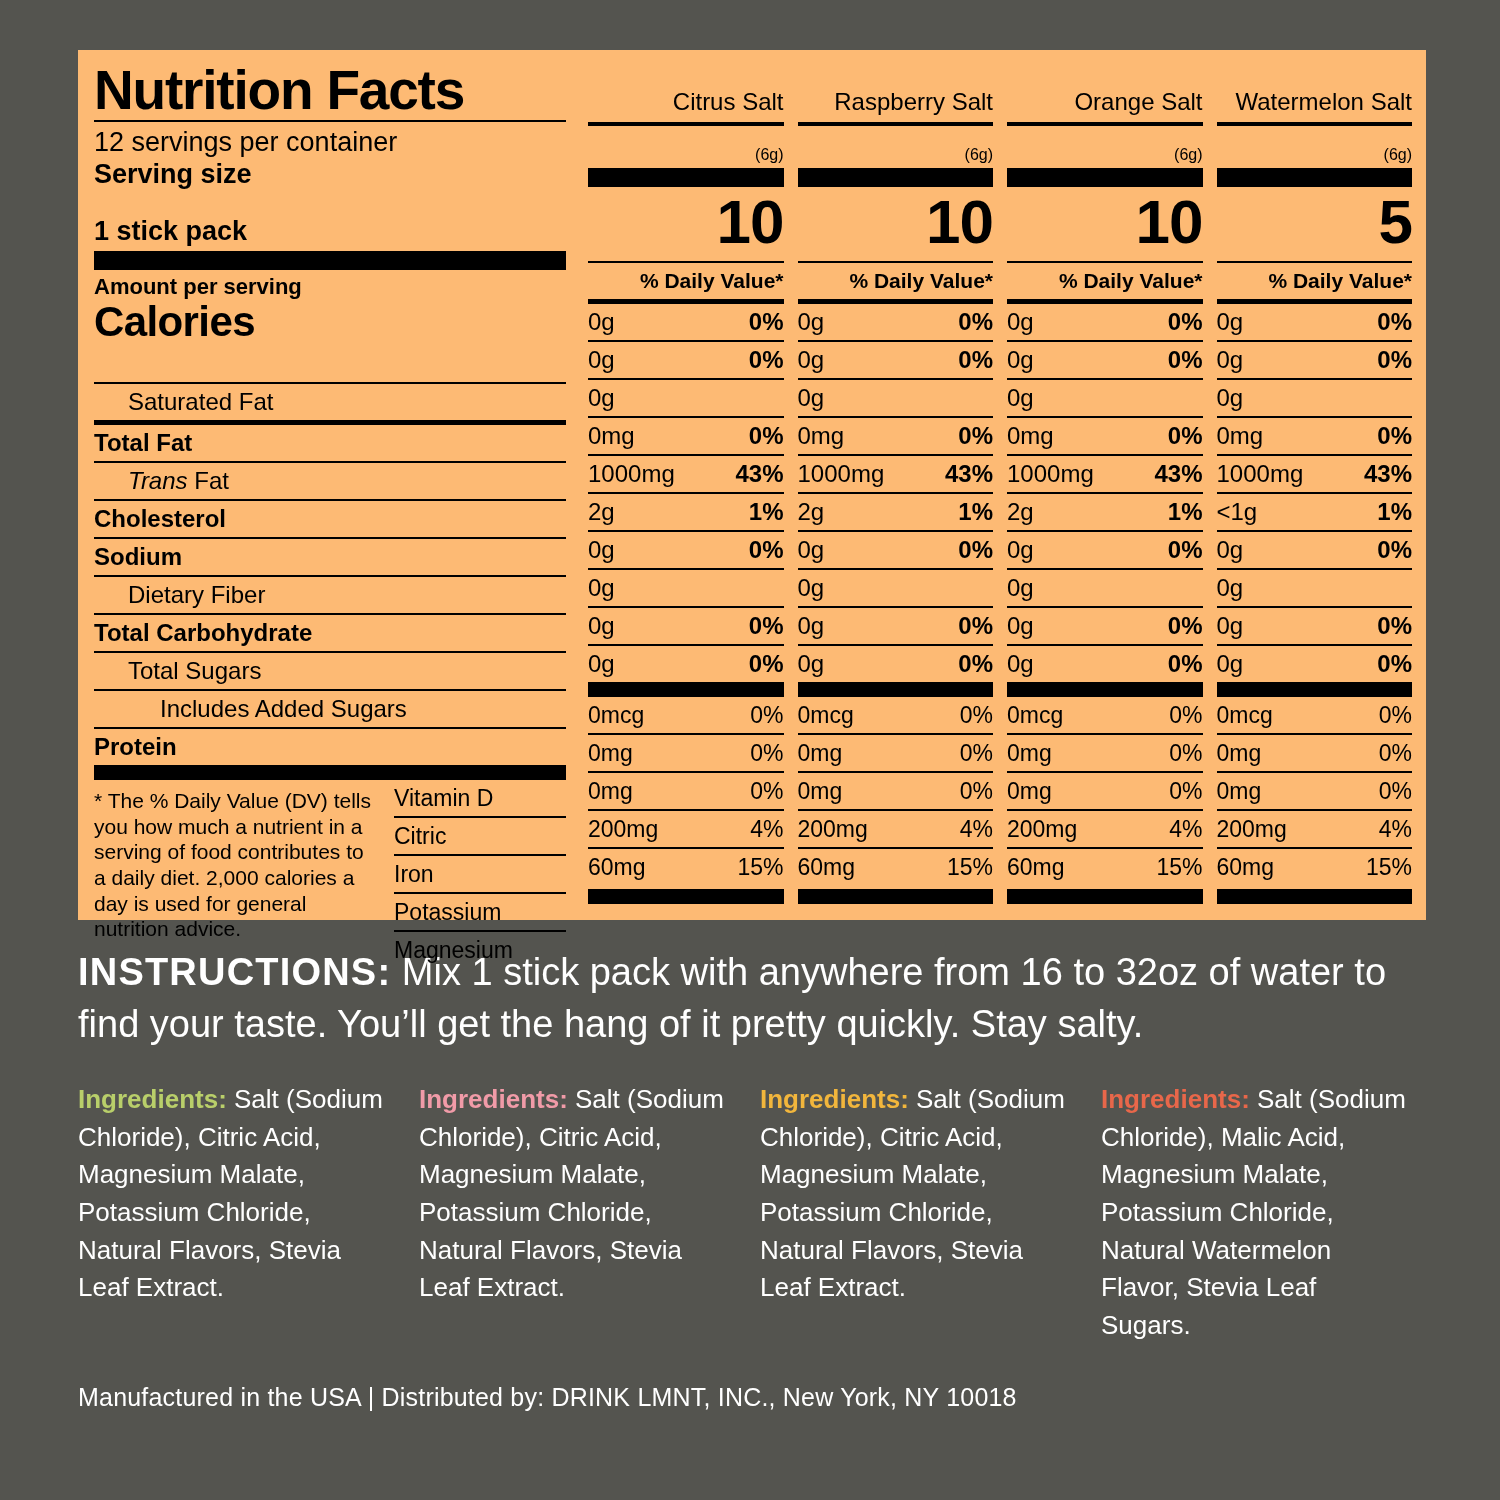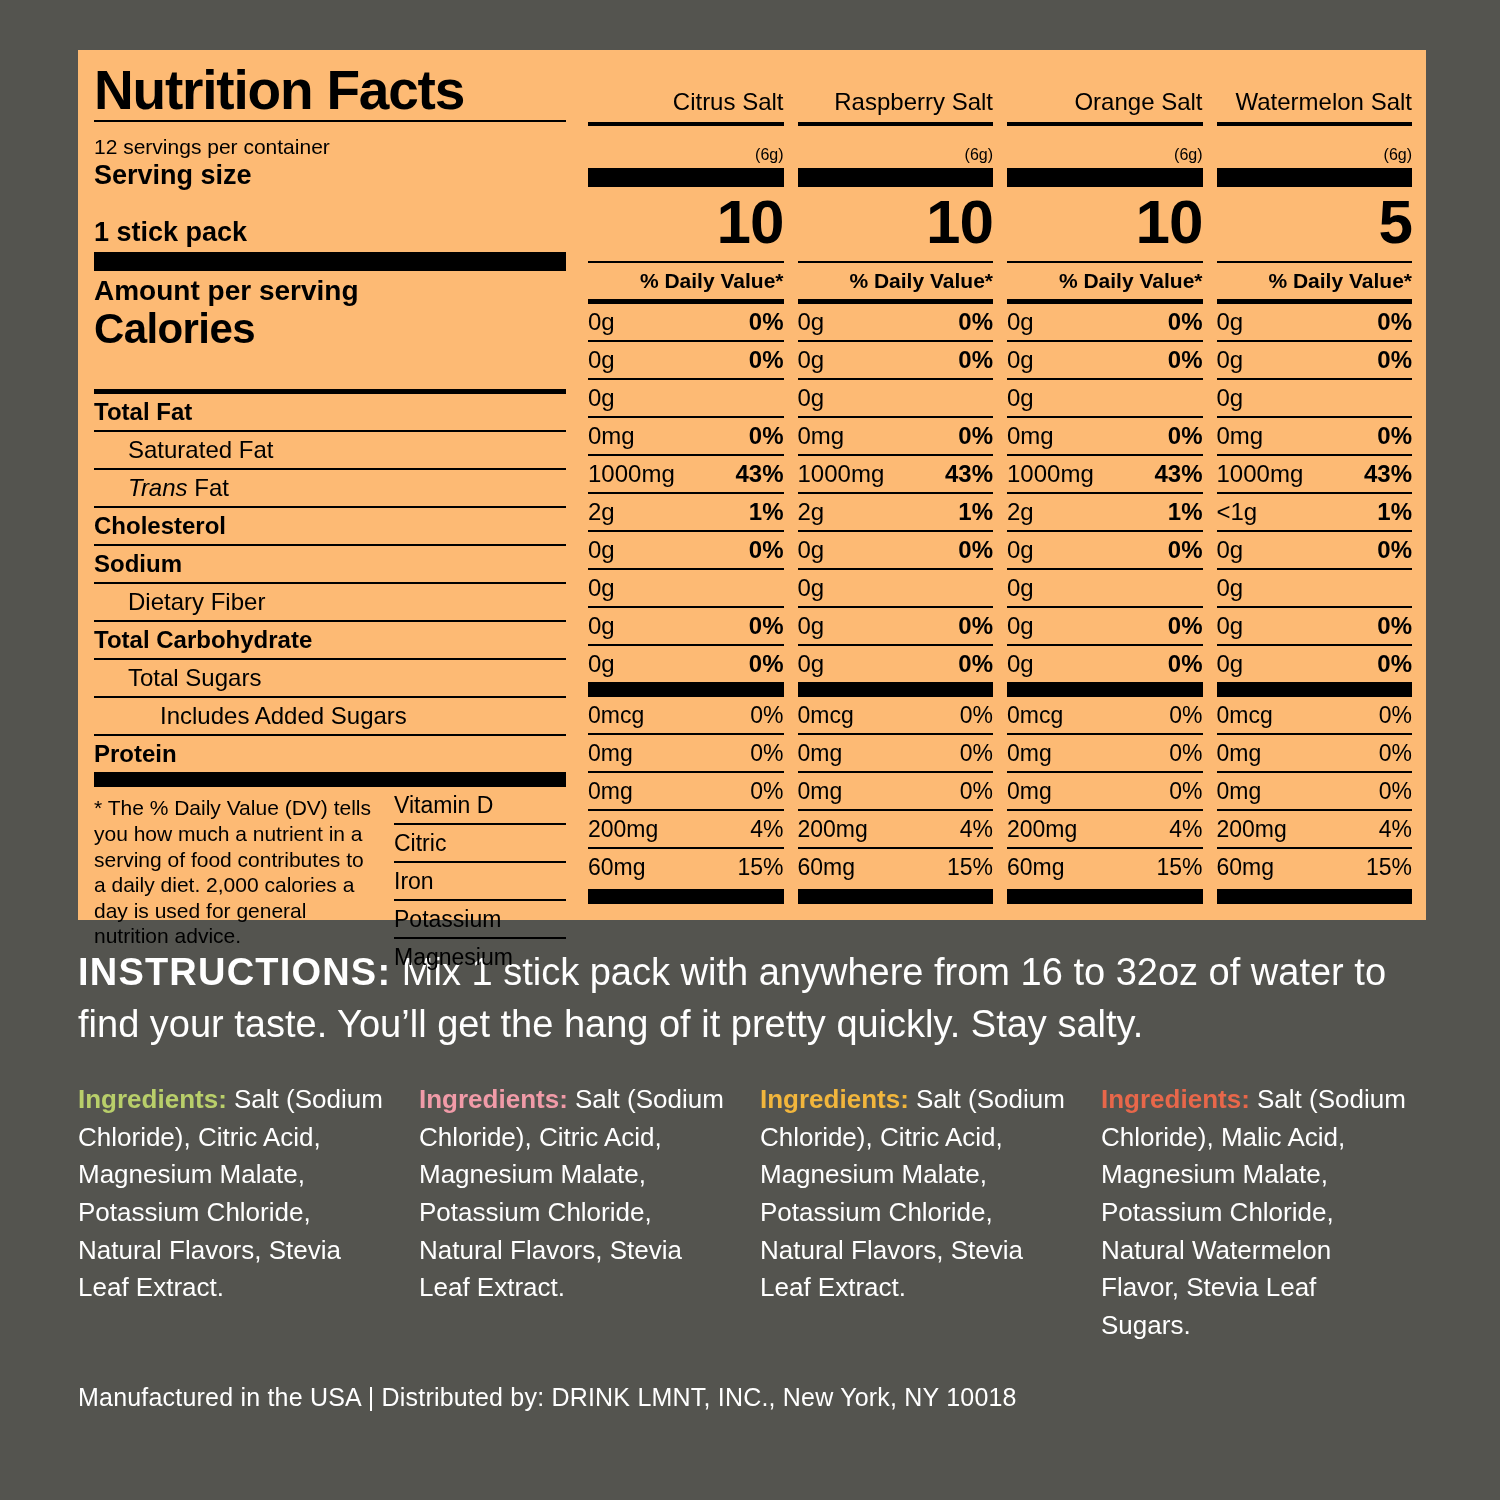--- a/index.html
+++ b/index.html
@@ -65,34 +65,34 @@
   .rule-thin {
     border-bottom: 2px solid #000;
     margin: 2px 0 4px 0;
   }
   .rule-thick {
     background: #000;
     height: 19px;
     margin: 4px 0 4px 0;
   }
   .servings {
-    font-size: 21px;
+    font-size: 27px;
     line-height: 1.15;
-    margin-top: 13px;
+    margin-top: 5px;
   }
   .serving-size {
     font-size: 27px;
     font-weight: bold;
     display: flex;
     gap: 26px;
     margin-top: 1px;
     flex-direction: column;
   }
   .amount-per {
-    font-size: 28px;
+    font-size: 22px;
     font-weight: bold;
     margin-top: 2px;
   }
   .calories-word {
     font-size: 42px;
     font-weight: bold;
     letter-spacing: -0.6px;
     line-height: 1.05;
   }
 
@@ -239,25 +239,25 @@
           <span>Serving size</span>
           <span>1 stick pack</span>
         </div>
         <div class="rule-thick"></div>
         <div class="amount-per">Amount per serving</div>
         <div class="calories-word">Calories</div>
 
         <div style="height:38px"></div>
 
         <div class="rows" id="left-rows">
+            <div class="left-row indent1">
+              <span>Saturated Fat</span>
+            </div>
             <div class="left-row first bold">
               <span>Total Fat</span>
-            </div>
-            <div class="left-row indent1">
-              <span>Saturated Fat</span>
             </div>
             <div class="left-row indent1">
               <span><i>Trans</i> Fat</span>
             </div>
             <div class="left-row bold">
               <span>Cholesterol</span>
             </div>
             <div class="left-row bold">
               <span>Sodium</span>
             </div>

